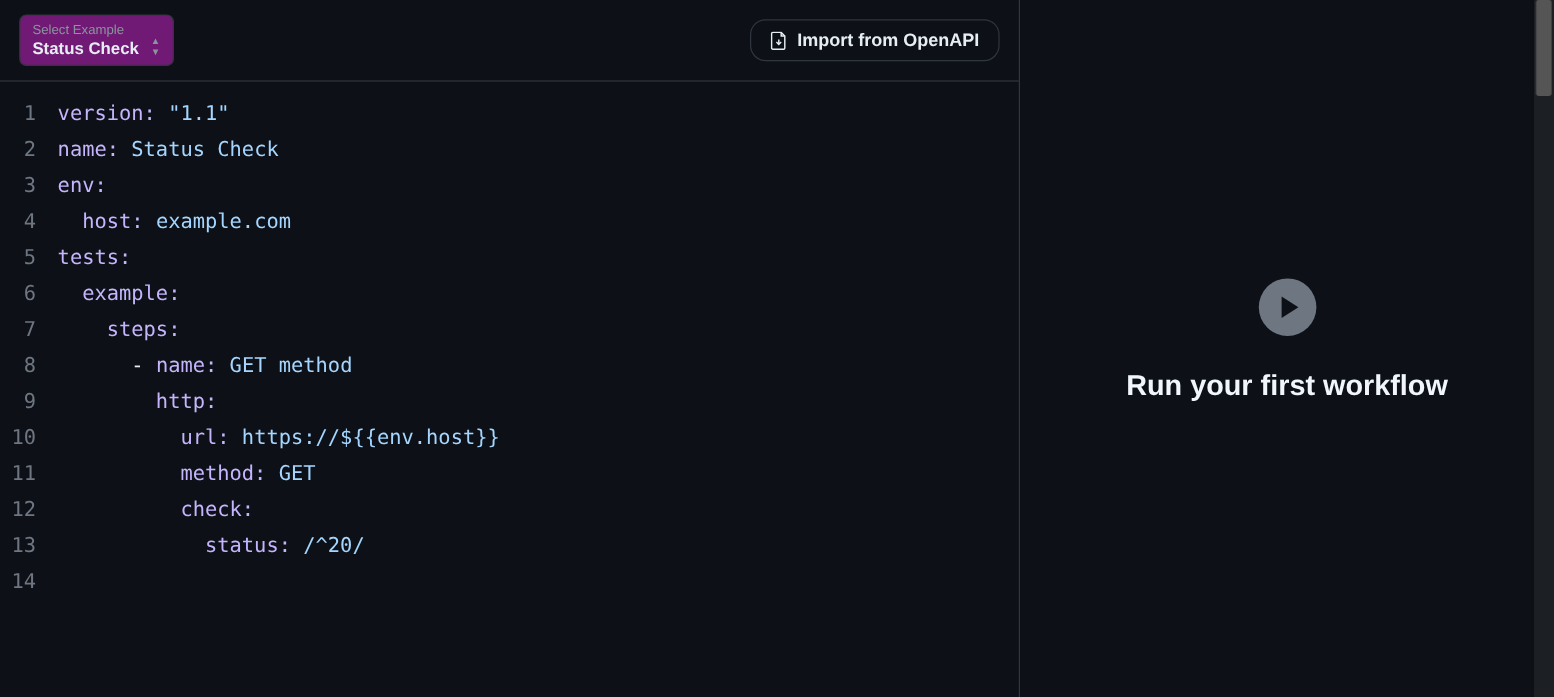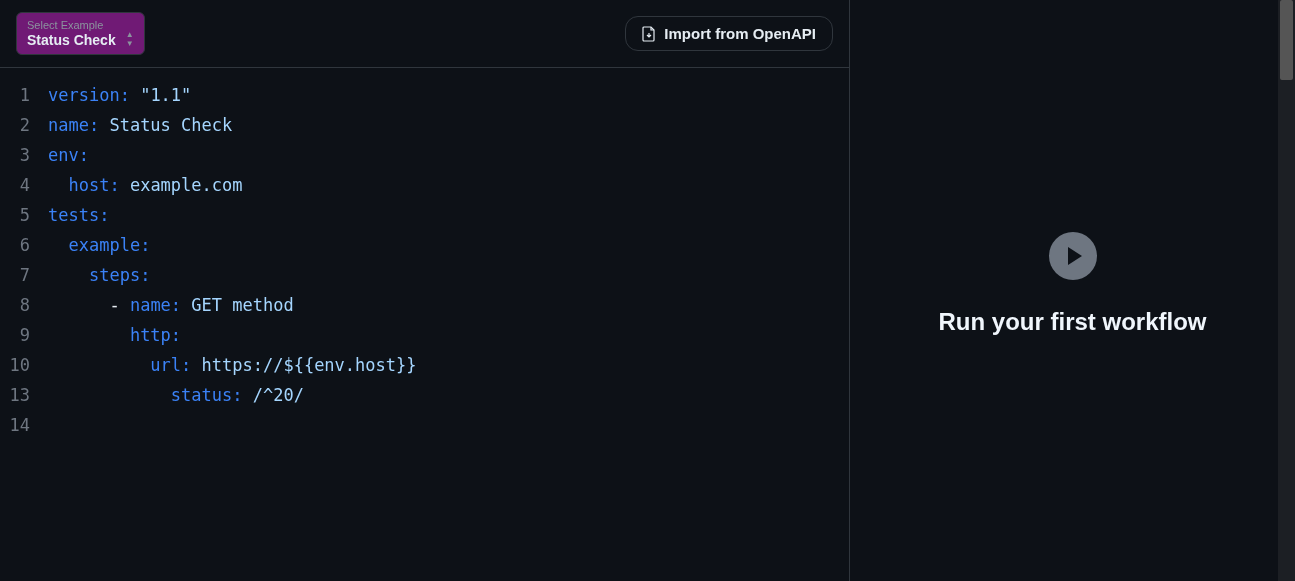--- a/index.html
+++ b/index.html
@@ -91,21 +91,21 @@
   }
   .gutter {
     width: 48px;
     text-align: right;
     padding-right: 18px;
     color: #6e7681;
     user-select: none;
     flex-shrink: 0;
   }
   .code { flex: 1; }
-  .tok-key { color: #3b82f6; }
+  .tok-key { color: #c4b5fd; }
   .tok-str { color: #a5d6ff; }
   .tok-plain { color: #a5d6ff; }
   .tok-dash { color: #e6edf3; }
   .right-panel {
     flex: 1;
     display: flex;
     flex-direction: column;
     align-items: center;
     justify-content: center;
     padding: 40px;
@@ -187,20 +187,22 @@
       <div class="line"><span class="gutter">1</span><span class="code"><span class="tok-key">version:</span><span class="tok-plain"> </span><span class="tok-str">"1.1"</span></span></div>
       <div class="line"><span class="gutter">2</span><span class="code"><span class="tok-key">name:</span><span class="tok-plain"> Status Check</span></span></div>
       <div class="line"><span class="gutter">3</span><span class="code"><span class="tok-key">env:</span></span></div>
       <div class="line"><span class="gutter">4</span><span class="code"><span class="tok-plain">  </span><span class="tok-key">host:</span><span class="tok-plain"> example.com</span></span></div>
       <div class="line"><span class="gutter">5</span><span class="code"><span class="tok-key">tests:</span></span></div>
       <div class="line"><span class="gutter">6</span><span class="code"><span class="tok-plain">  </span><span class="tok-key">example:</span></span></div>
       <div class="line"><span class="gutter">7</span><span class="code"><span class="tok-plain">    </span><span class="tok-key">steps:</span></span></div>
       <div class="line"><span class="gutter">8</span><span class="code"><span class="tok-plain">      </span><span class="tok-dash">- </span><span class="tok-key">name:</span><span class="tok-plain"> GET method</span></span></div>
       <div class="line"><span class="gutter">9</span><span class="code"><span class="tok-plain">        </span><span class="tok-key">http:</span></span></div>
       <div class="line"><span class="gutter">10</span><span class="code"><span class="tok-plain">          </span><span class="tok-key">url:</span><span class="tok-plain"> https://${{env.host}}</span></span></div>
+      <div class="line"><span class="gutter">11</span><span class="code"><span class="tok-plain">          </span><span class="tok-key">method:</span><span class="tok-plain"> GET</span></span></div>
+      <div class="line"><span class="gutter">12</span><span class="code"><span class="tok-plain">          </span><span class="tok-key">check:</span></span></div>
       <div class="line"><span class="gutter">13</span><span class="code"><span class="tok-plain">            </span><span class="tok-key">status:</span><span class="tok-plain"> /^20/</span></span></div>
       <div class="line"><span class="gutter">14</span><span class="code"></span></div>
     </div>
 </div>
 
 <div class="right-panel">
   <div class="play-circle">
     <div class="play-triangle"></div>
   </div>
   <div class="right-title">Run your first workflow</div>

